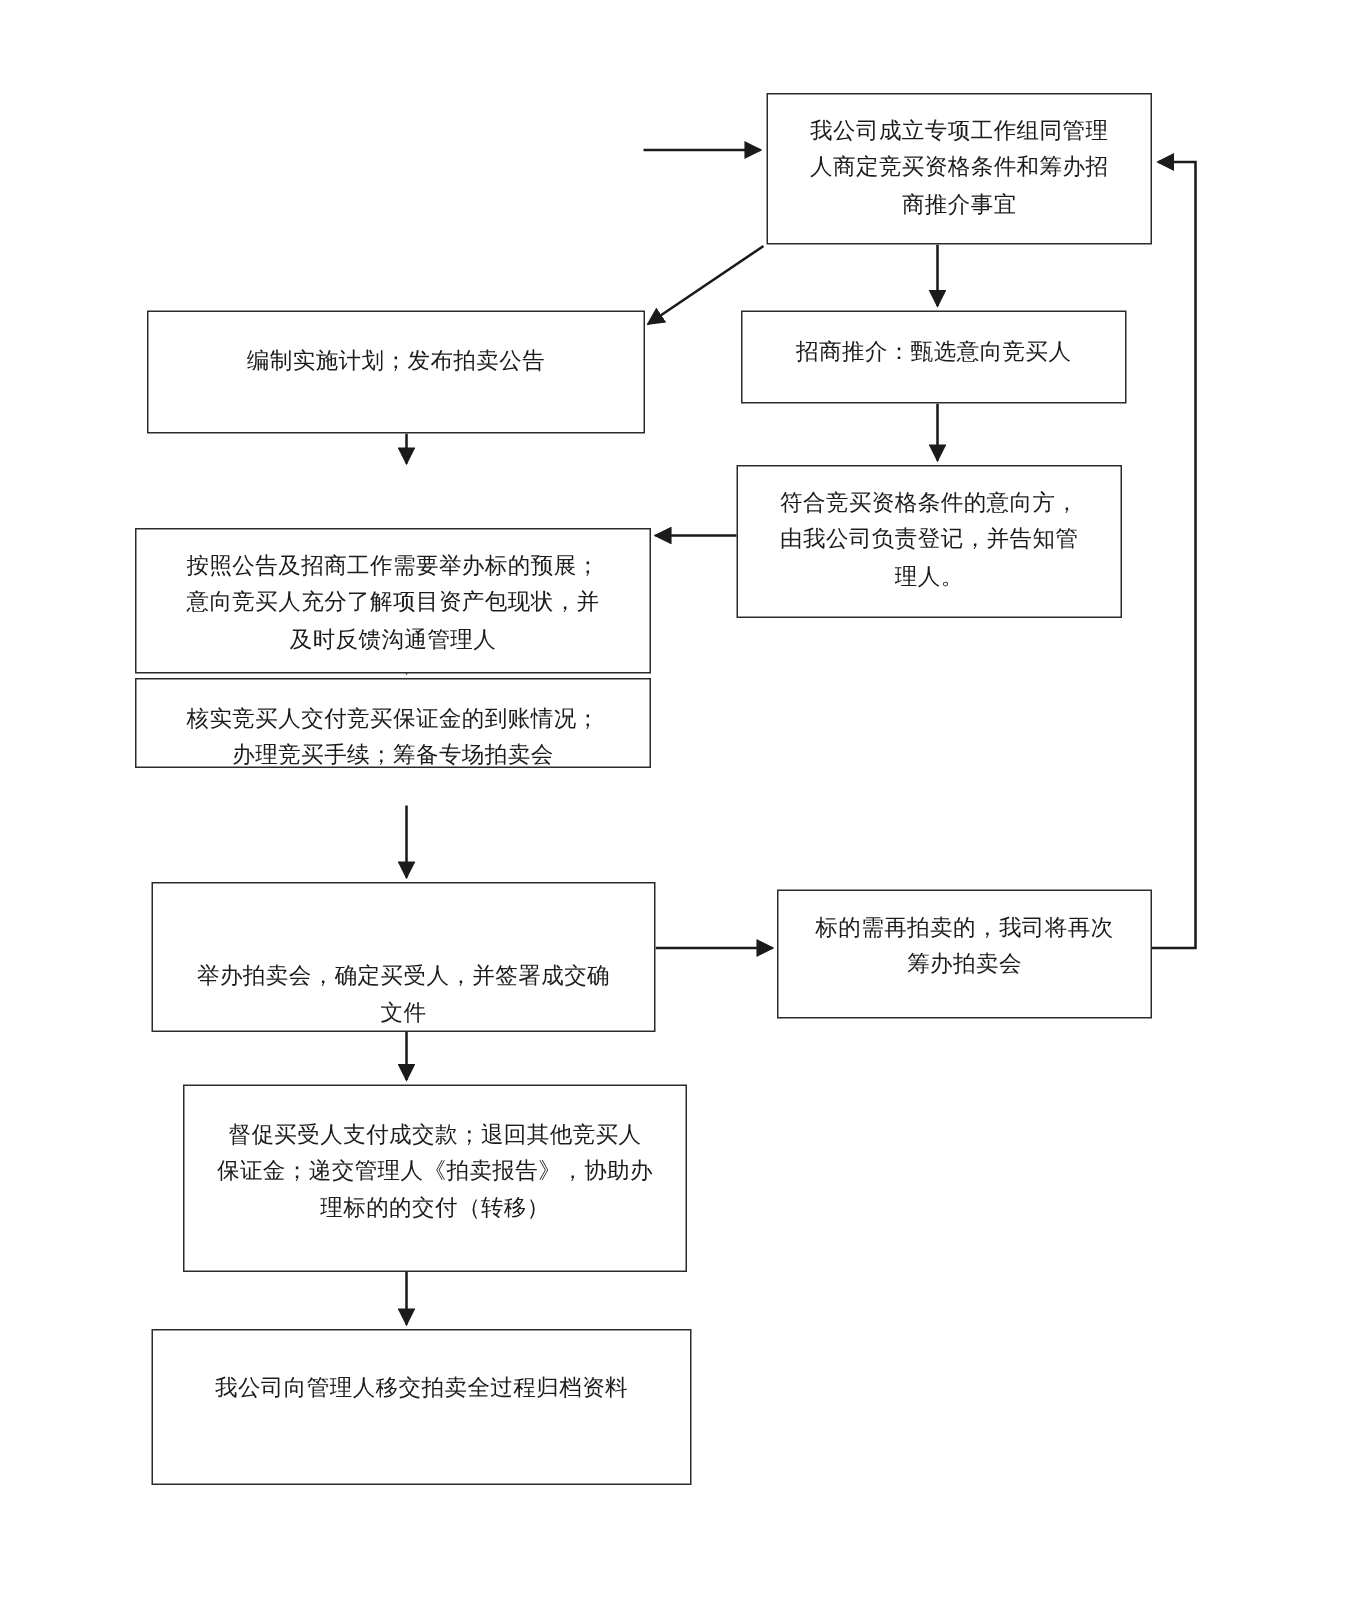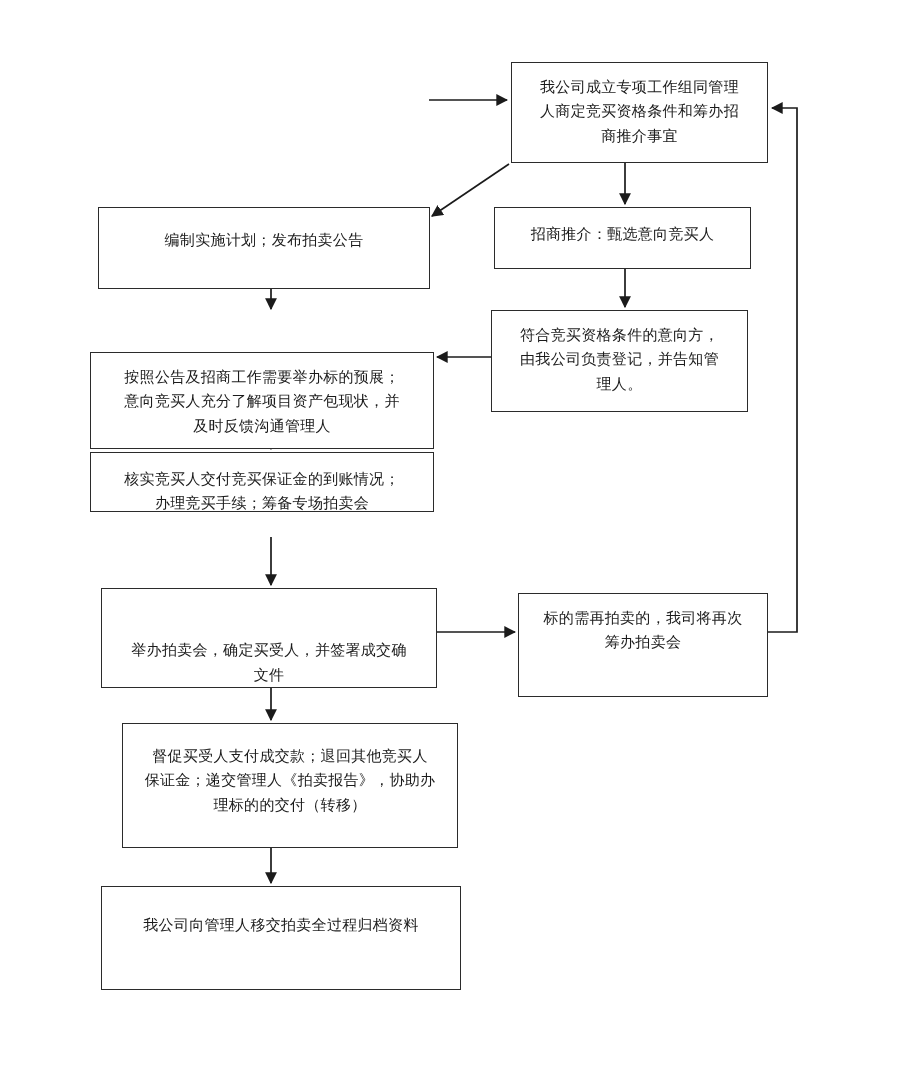--- a/index.html
+++ b/index.html
@@ -123,21 +123,21 @@
   <div class="flow-box pad-b" style="left:90px; top:452px; width:344px; height:60px;">
     <span class="box-text">核实竞买人交付竞买保证金的到账情况；
 办理竞买手续；筹备专场拍卖会</span>
   </div>
 
   <div class="flow-box pad-e" style="left:101px; top:588px; width:336px; height:100px;align-items:flex-end;">
     <span class="box-text">举办拍卖会，确定买受人，并签署成交确
 文件</span>
   </div>
 
-  <div class="flow-box pad-c" style="left:518px; top:593px; width:250px; height:104px;">
+  <div class="flow-box pad-c" style="left:518px; top:593px; width:250px; height:86px;">
     <span class="box-text">标的需再拍卖的，我司将再次
 筹办拍卖会</span>
   </div>
 
   <div class="flow-box pad-d" style="left:101px; top:723px; width:336px; height:125px;margin-left:21px;">
     <span class="box-text">督促买受人支付成交款；退回其他竞买人
 保证金；递交管理人《拍卖报告》，协助办
 理标的的交付（转移）</span>
   </div>
 

